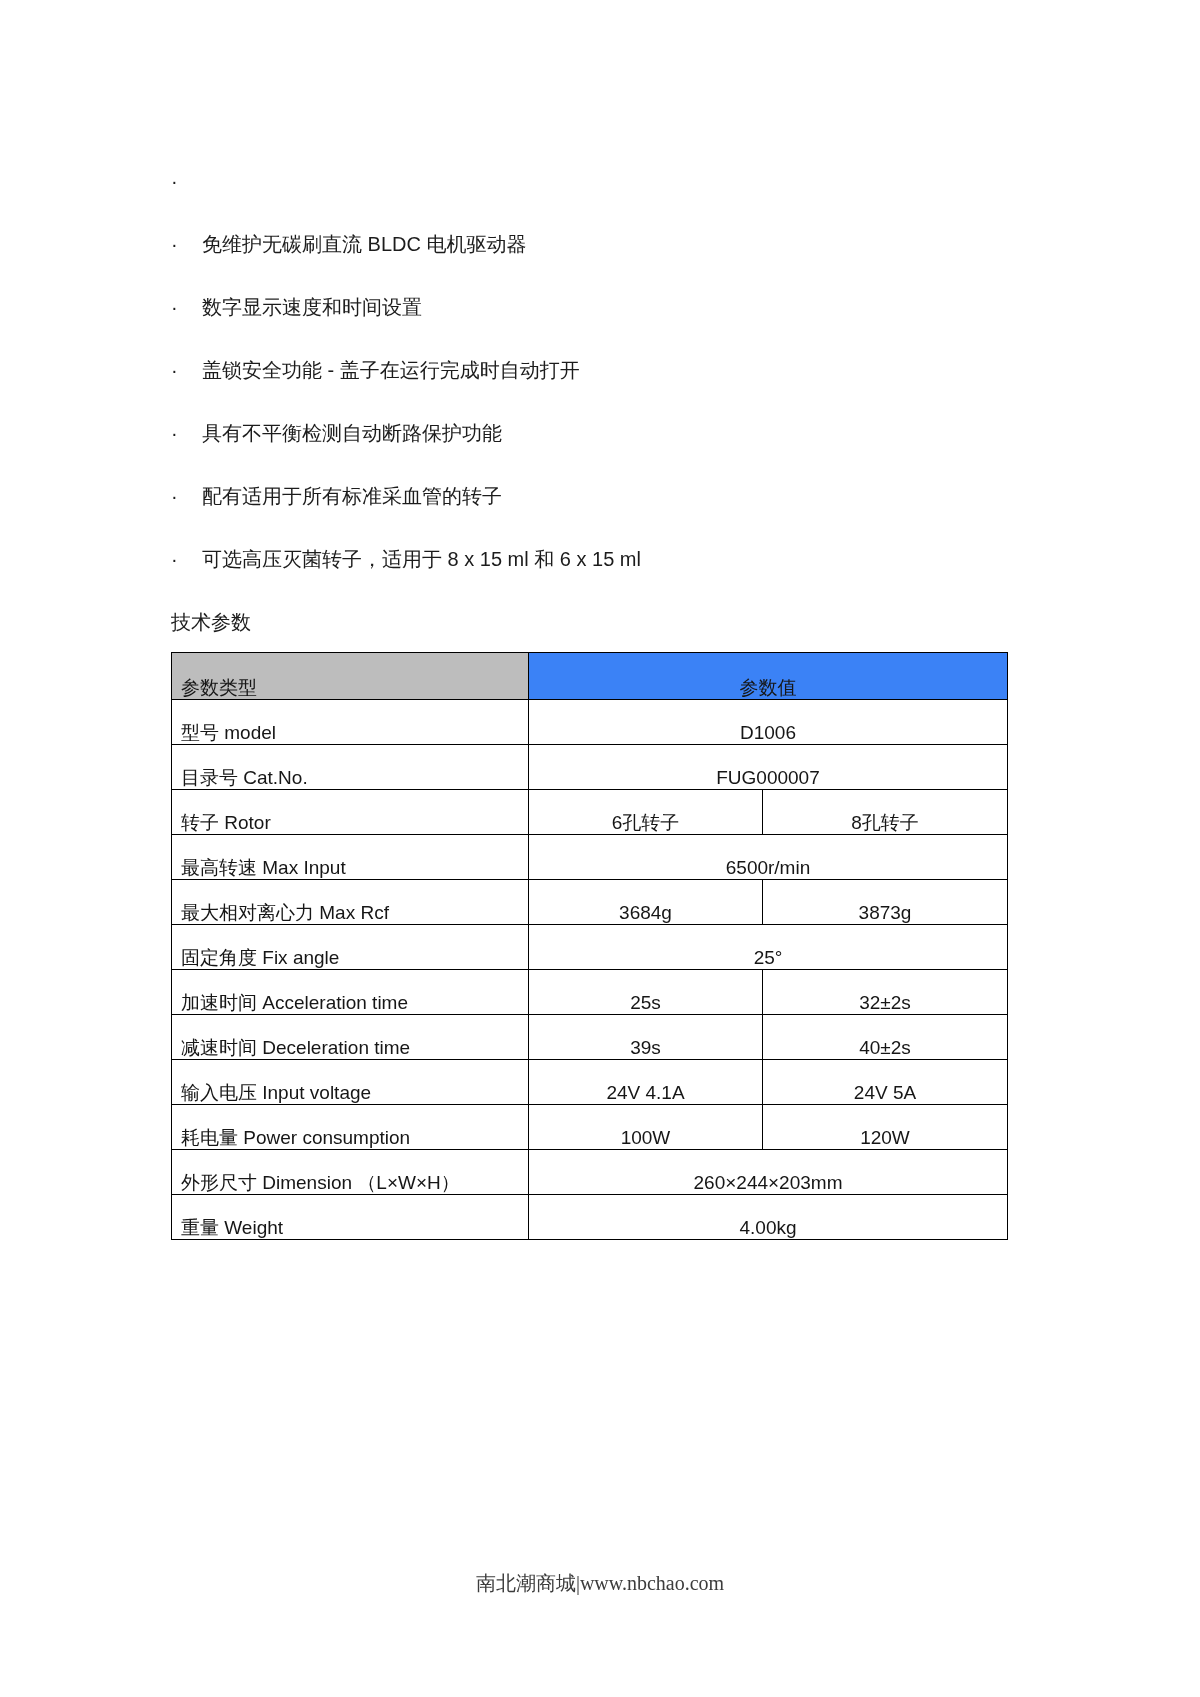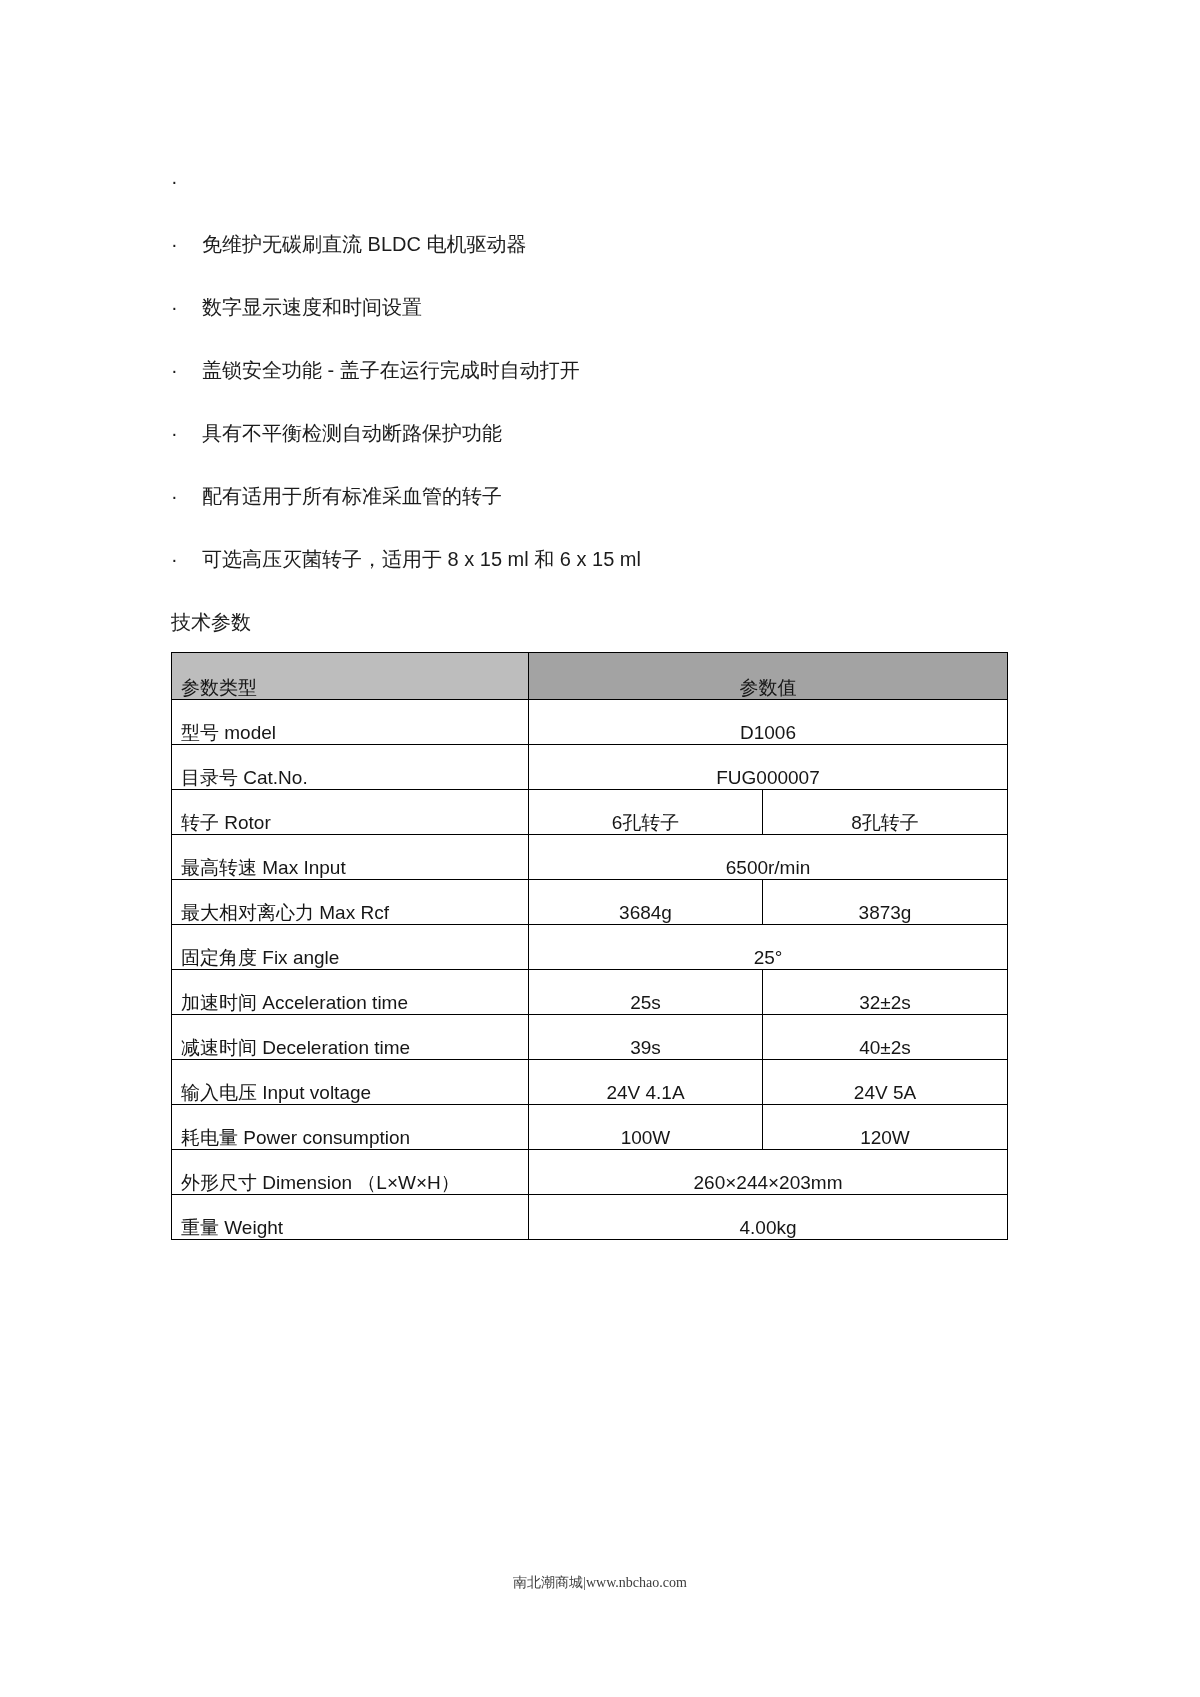--- a/index.html
+++ b/index.html
@@ -54,21 +54,21 @@
   table.specs tr.hdr td{height:45px;}
   table.specs td.lbl{text-align:left;padding-left:9px;}
   table.specs td.val{text-align:center;}
   .u{border-bottom:1.5px solid #000;padding-bottom:1px;margin-top:20px;}
 
   
   .footer{
     position:absolute;left:0;top:1572px;width:1200px;
     text-align:center;
     font-family:"Liberation Serif","DejaVu Serif",serif;
-    font-size:14px;color:#3c3c3c;line-height:22px;
+    font-size:20px;color:#3c3c3c;line-height:22px;
   }
 </style>
 </head>
 <body>
 
 <div class="content">
 
   <ul class="features">
     <li>
         <span class="dot">·</span>
@@ -103,21 +103,21 @@
 
   <table class="specs">
     <colgroup>
         <col class="c-label">
         <col class="c-v1">
         <col class="c-v2">
       </colgroup>
     <tbody>
       <tr class="hdr">
         <td class="lbl hdr-cell" style="background: rgb(189, 189, 189);"><span class="u">参数类型</span></td>
-        <td class="val hdr-cell" colspan="2" style="background: #a3a3a3;"><span class="u">参数值</span></td>
+        <td class="val hdr-cell" colspan="2" style="background: #3b82f6;"><span class="u">参数值</span></td>
       </tr>
       <tr>
         <td class="lbl">型号 model</td>
         <td class="val" colspan="2">D1006</td>
       </tr>
       <tr>
         <td class="lbl">目录号 Cat.No.</td>
         <td class="val" colspan="2">FUG000007</td>
       </tr>
       <tr>

